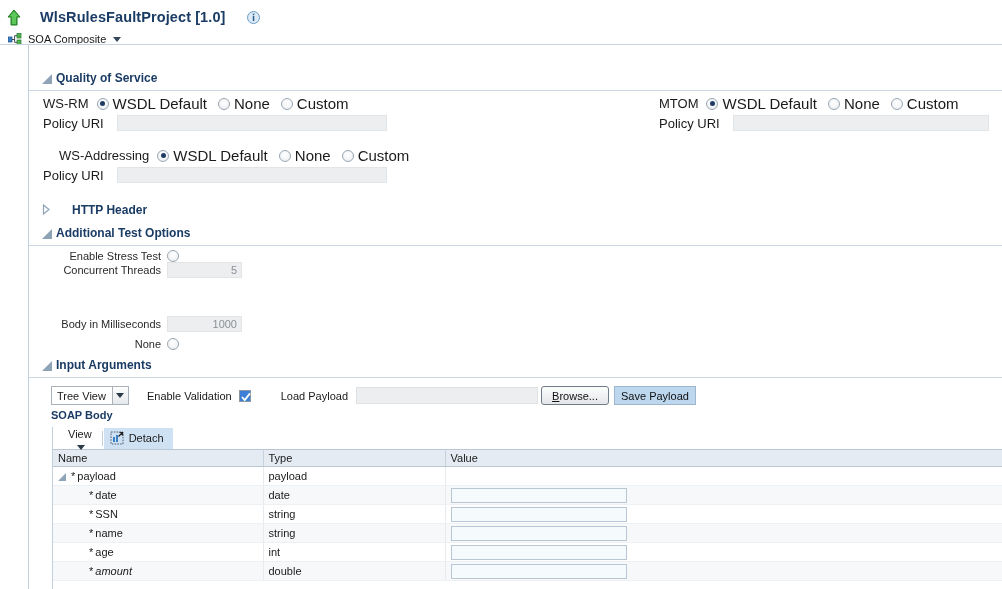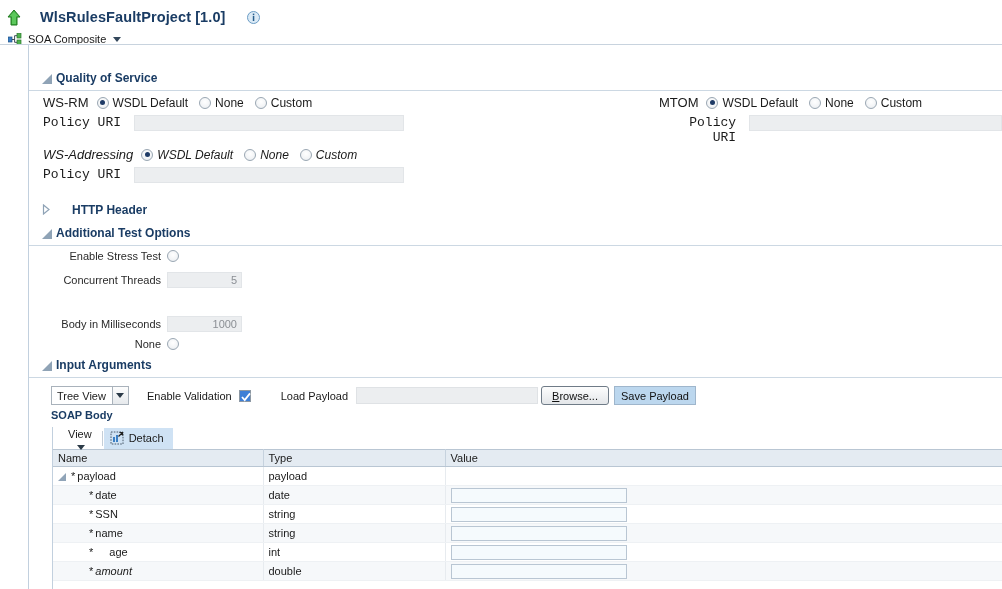--- a/index.html
+++ b/index.html
@@ -132,27 +132,27 @@
     width: 5px; height: 5px;
     border-radius: 50%;
     background: #1f3b66;
   }
   .radio-opt {
     display: flex;
     align-items: center;
     gap: 4px;
     margin-right: 11px;
   }
-  .radio-opt span { font-size: 12px; }
+  .radio-opt span { font-size: 15px; }
 
   .uri-line {
     display: flex;
+    align-items: center;
     position: absolute;
     gap: 13px;
-    font-family: Liberation Mono, monospace;
   }
   .txt-disabled {
     background: #eceef0;
     border: 1px solid #e2e5e8;
     height: 16px;
   }
 
   
   .ato-body { position: relative; height: 110px; padding-top: 6px; }
   .ato-row {
@@ -416,21 +416,21 @@
       <span class="radio-opt">
         <span class="radio"></span>
         <span>Custom</span>
       </span>
     </div>
     <div class="uri-line" style="left:630px; top:24px;">
       <span class="fld-label">Policy URI</span>
       <span class="txt-disabled" style="width:256px;"></span>
     </div>
 
-    <div class="radio-line" style="left:14px; top:56px;font-style:italic;">
+    <div class="radio-line" style="left:30px; top:56px;">
       <span class="fld-label" style="margin-right:8px;">WS-Addressing</span>
       <span class="radio-opt">
         <span class="radio checked"></span>
         <span>WSDL Default</span>
       </span>
       <span class="radio-opt">
         <span class="radio"></span>
         <span>None</span>
       </span>
       <span class="radio-opt">
@@ -457,21 +457,21 @@
     <span class="tri-down"></span>
     <span class="section-title">Additional Test Options</span>
   </div>
   <div class="section-rule"></div>
 
   <div class="ato-body">
     <div class="ato-row" style="left:-8px; top:4px;">
       <span class="ato-label">Enable Stress Test</span>
       <span class="radio"></span>
     </div>
-    <div class="ato-row" style="left:-8px; top:26px;">
+    <div class="ato-row" style="left:-8px; top:16px;">
       <span class="ato-label">Concurrent Threads</span>
       <span class="num-field">5</span>
     </div>
     <div class="ato-row" style="left:-8px; top:70px;">
       <span class="ato-label">Body in Milliseconds</span>
       <span class="num-field">1000</span>
     </div>
     <div class="ato-row" style="left:-8px; top:92px;">
       <span class="ato-label">None</span>
       <span class="radio"></span>
@@ -588,21 +588,21 @@
             <td>string</td>
             <td>
                 <span class="val-input"></span>
               </td>
           </tr>
           <tr>
             <td>
               <span class="cell-name">
                   <span class="indent"></span>
                 <span class="req-star">*</span>
-                <span style="margin-left:16px;">age</span>
+                <span style="margin-left:2px;">age</span>
               </span>
             </td>
             <td>int</td>
             <td>
                 <span class="val-input"></span>
               </td>
           </tr>
           <tr class="alt">
             <td>
               <span class="cell-name">

